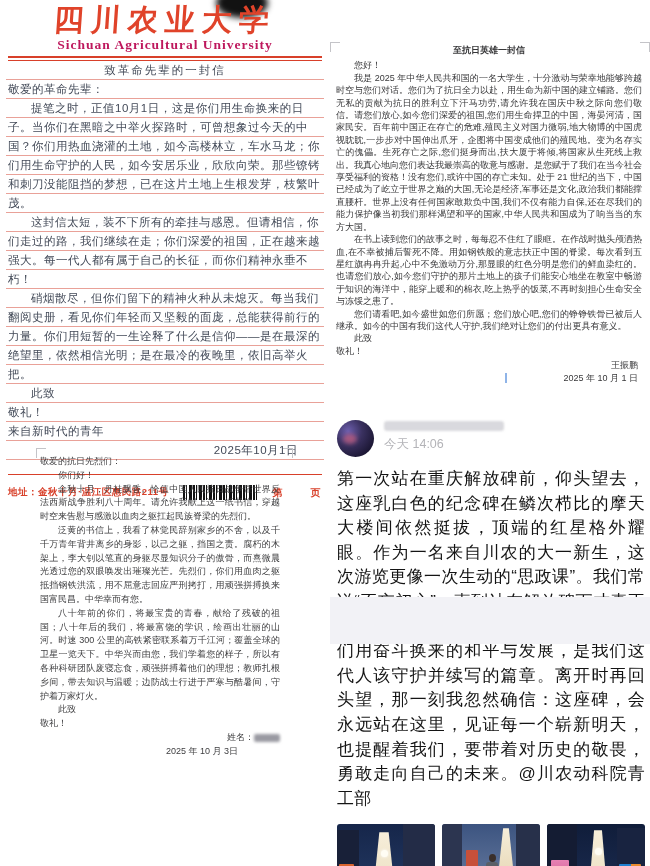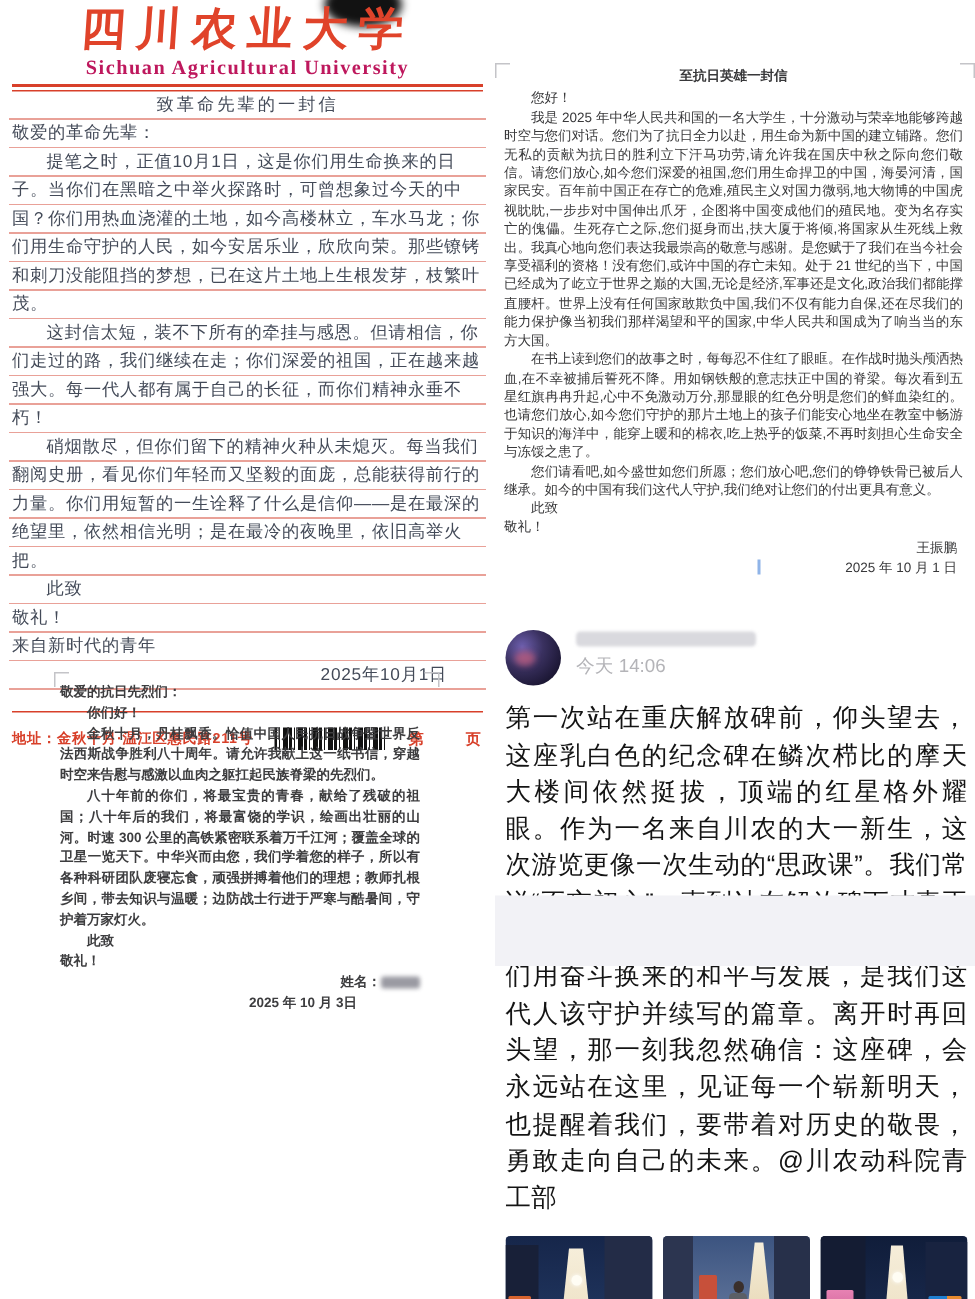--- a/index.html
+++ b/index.html
@@ -32,21 +32,21 @@
   .l1-footer{display:flex;align-items:center;margin:10px 8px 0 8px;}
   .l1-addr{color:#d8402a;font-weight:bold;font-size:9.5px;letter-spacing:.5px;}
   .barcode{margin-left:14px;width:74px;height:15px;
            background:repeating-linear-gradient(to right,#111 0 2px,#fff 2px 3px,#111 3px 4px,#fff 4px 6px,#111 6px 9px,#fff 9px 10px);}
   .pg{color:#d8402a;font-weight:bold;font-size:10px;margin-left:16px;}
   .pg2{margin-left:28px;}
 
   
   .letter3{position:absolute;left:40px;top:455px;width:240px;font-size:9px;line-height:13.8px;
            color:#3d3d3f;text-align:justify;}
-  .letter3 p{margin:0;text-indent:2em;font-weight:bold;}
+  .letter3 p{margin:0;text-indent:2em;}
   .l3-salute{text-indent:0 !important;}
   .l3-greet{text-indent:2em !important;}
   .l3-close{text-indent:2em !important;}
   .l3-sign{margin-top:8px;text-align:right;padding-left:126px;text-indent:0 !important;}
   .l3-date{padding-left:126px;text-indent:0 !important;}
   .smudge{display:inline-block;width:26px;height:8px;background:#9a9aa2;border-radius:2px;
           filter:blur(1.5px);vertical-align:middle;}
   .cornermark{position:absolute;width:9px;height:9px;border-color:#c4c4c8;}
   .cm-l{border-left:1px solid #c4c4c8;border-top:1px solid #c4c4c8;}
   .cm-r{border-right:1px solid #c4c4c8;border-top:1px solid #c4c4c8;}
@@ -128,20 +128,21 @@
       </div>
     </div>
 
     <div class="cornermark cm-l" style="left:36px;top:448px;"></div>
     <div class="cornermark cm-r" style="left:283px;top:448px;"></div>
 
     <div class="letter3">
       <p class="l3-salute">敬爱的抗日先烈们：</p>
       <p class="l3-greet">你们好！</p>
       <p>金秋十月，丹桂飘香。恰值中国人民抗日战争暨世界反法西斯战争胜利八十周年。请允许我献上这一纸书信，穿越时空来告慰与感激以血肉之躯扛起民族脊梁的先烈们。</p>
+      <p>泛黄的书信上，我看了林觉民辞别家乡的不舍，以及千千万青年背井离乡的身影，以己之躯，挡国之责。腐朽的木架上，李大钊以笔直的身躯尽显知识分子的傲骨，而熹微晨光透过您的双眼唤发出璀璨光芒。先烈们，你们用血肉之躯抵挡钢铁洪流，用不屈意志回应严刑拷打，用顽强拼搏换来国富民昌。中华幸而有您。</p>
       <p>八十年前的你们，将最宝贵的青春，献给了残破的祖国；八十年后的我们，将最富饶的学识，绘画出壮丽的山河。时速 300 公里的高铁紧密联系着万千江河；覆盖全球的卫星一览天下。中华兴而由您，我们学着您的样子，所以有各种科研团队废寝忘食，顽强拼搏着他们的理想；教师扎根乡间，带去知识与温暖；边防战士行进于严寒与酷暑间，守护着万家灯火。</p>
       <p class="l3-close">此致</p>
       <p class="l3-salute">敬礼！</p>
       <p class="l3-sign"><span>姓名：</span><span class="smudge"></span></p>
       <p class="l3-date">2025 年 10 月 3日</p>
     </div>
   </div>
 
   <div class="col-right">
 

